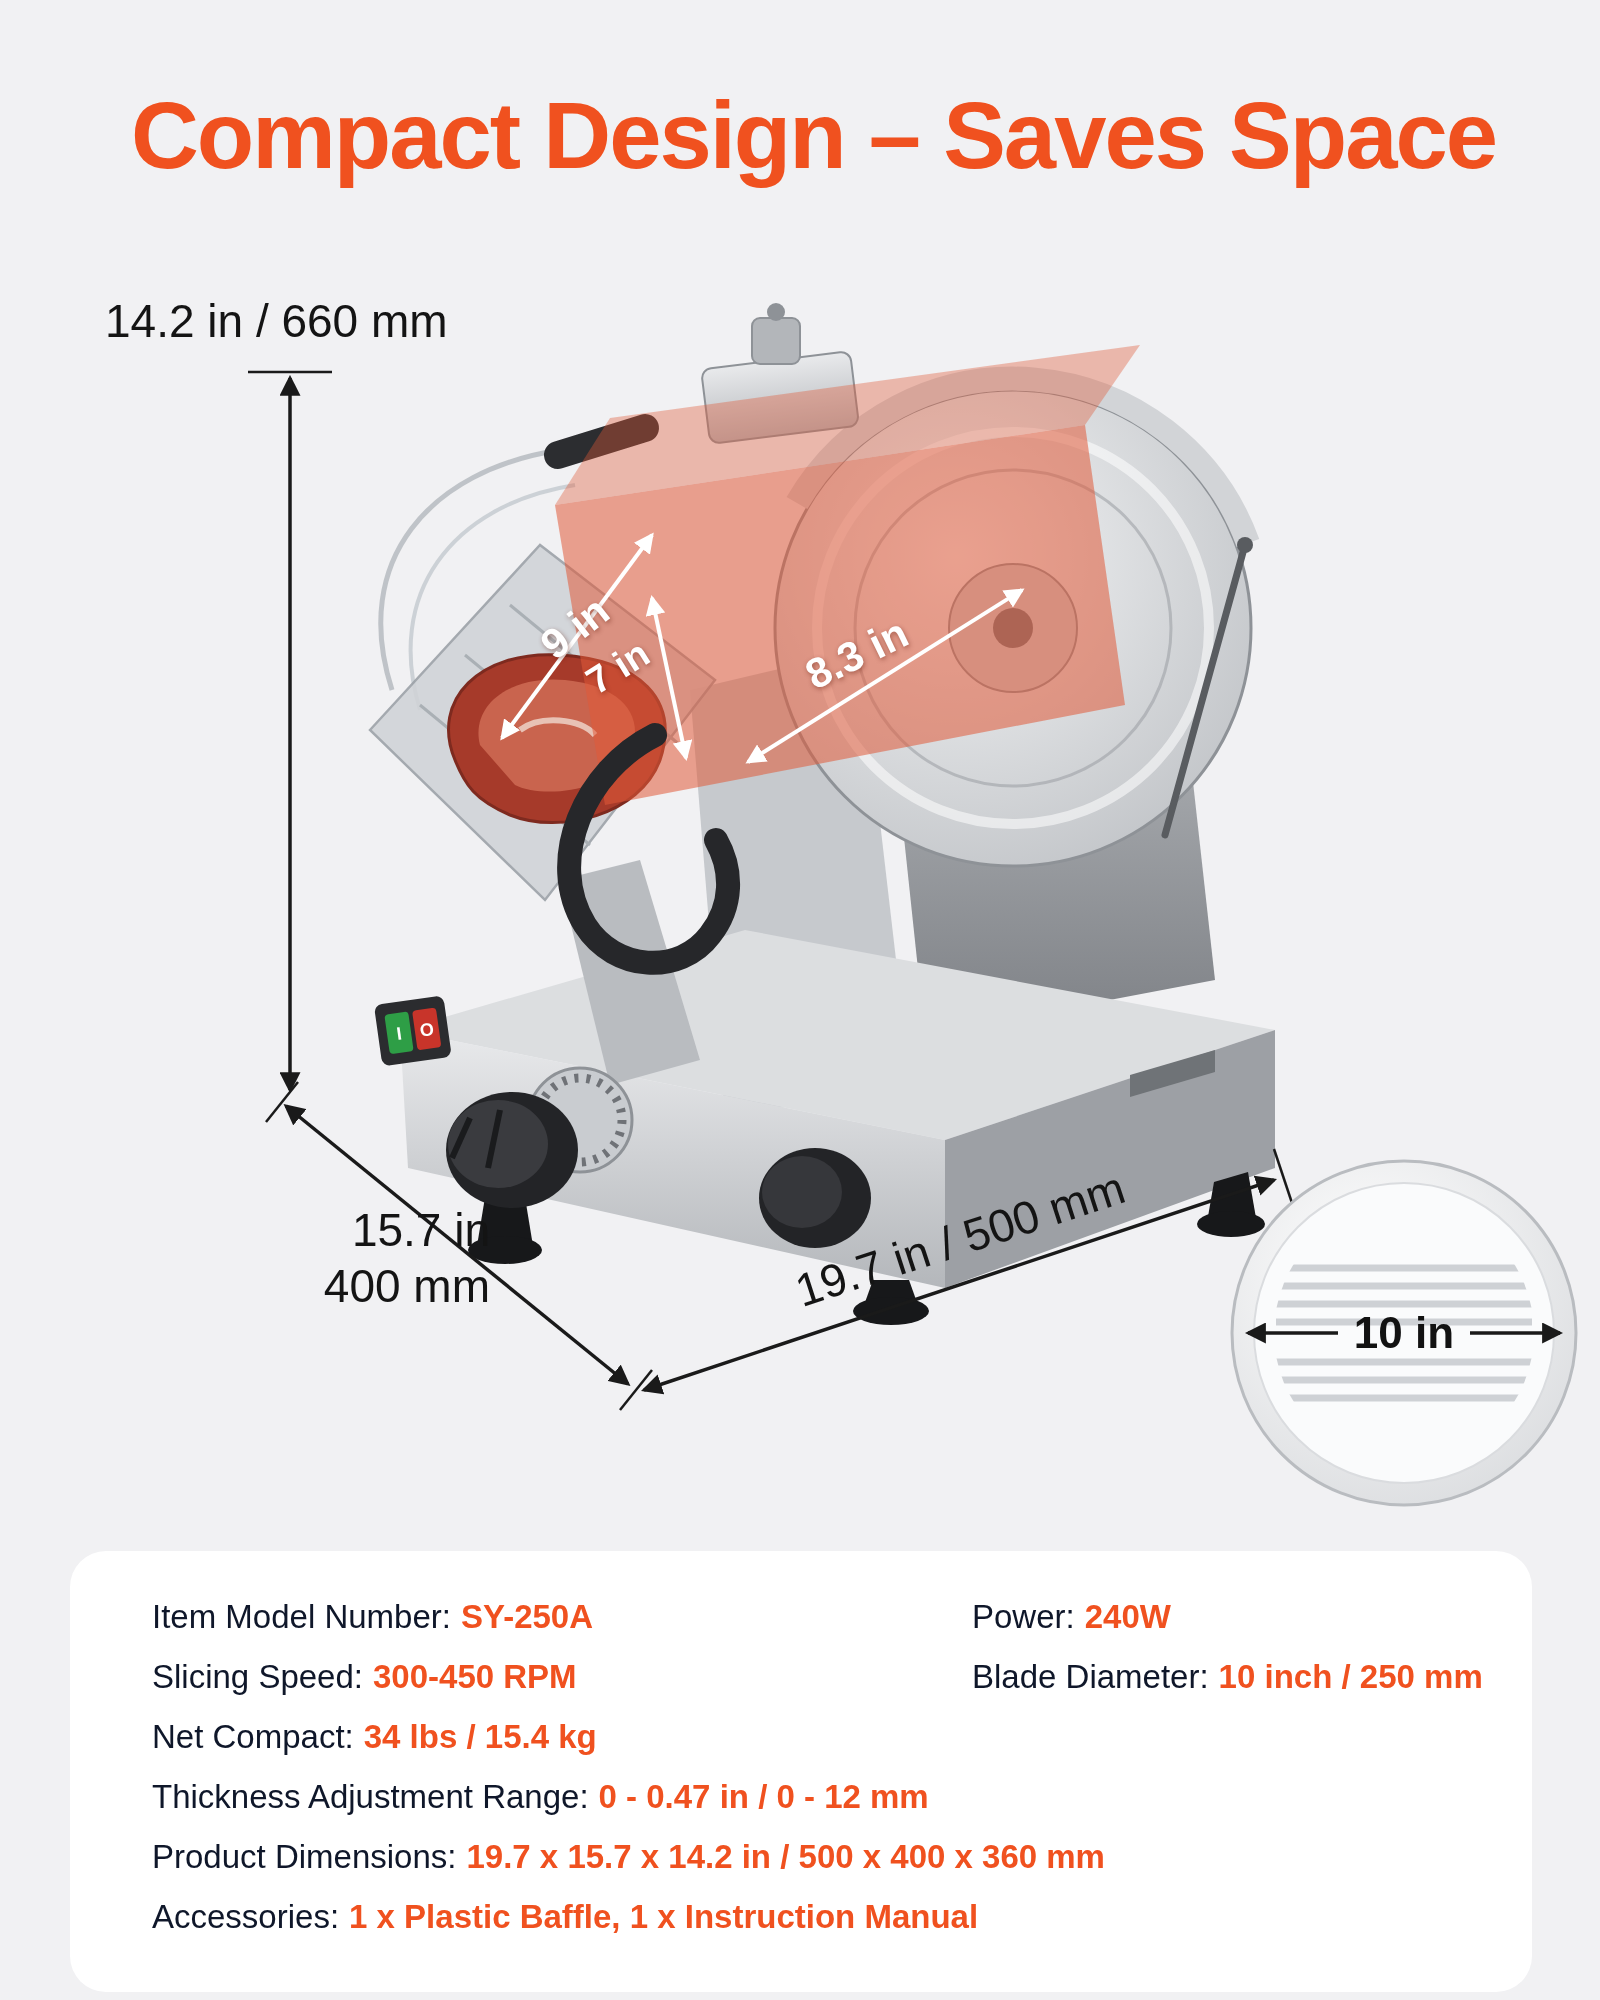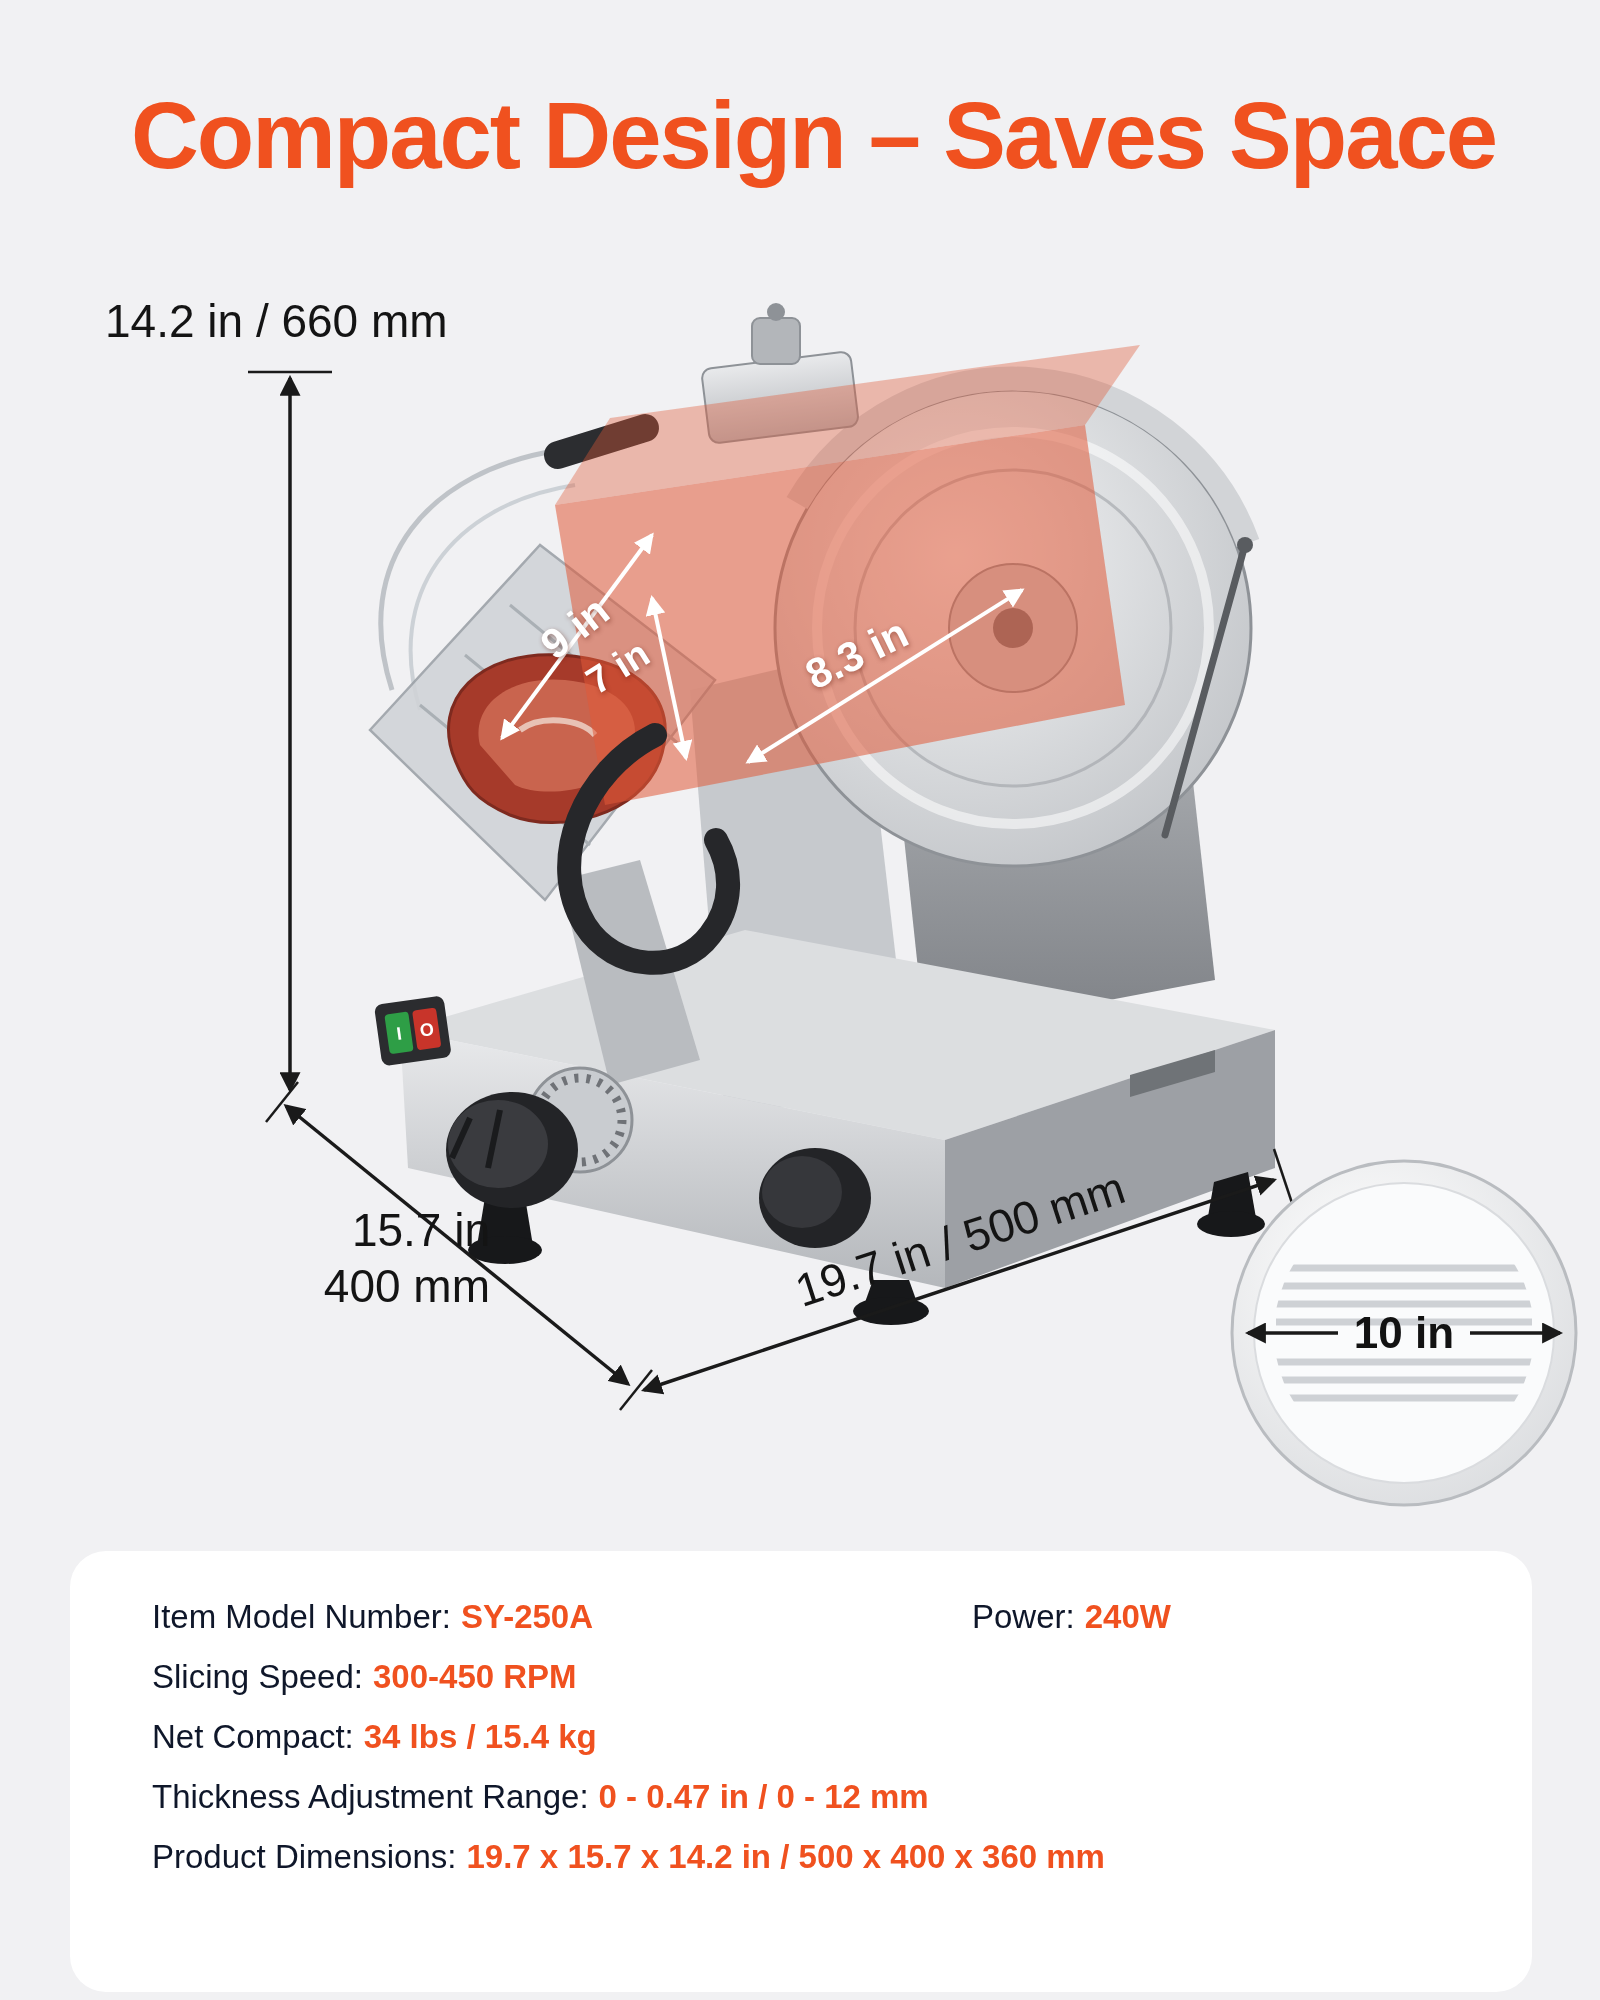--- a/index.html
+++ b/index.html
@@ -236,21 +236,29 @@
         <span class="spec-value">34 lbs / 15.4 kg</span>
       </div>
       <div class="spec-row">
         <span class="spec-label">Thickness Adjustment Range:</span>
         <span class="spec-value">0 - 0.47 in / 0 - 12 mm</span>
       </div>
       <div class="spec-row">
         <span class="spec-label">Product Dimensions:</span>
         <span class="spec-value">19.7 x 15.7 x 14.2 in / 500 x 400 x 360 mm</span>
       </div>
+      <div class="spec-row">
+        <span class="spec-label">Accessories:</span>
+        <span class="spec-value">1 x Plastic Baffle, 1 x Instruction Manual</span>
+      </div>
     </div>
     <div class="col col-right">
       <div class="spec-row">
         <span class="spec-label">Power:</span>
         <span class="spec-value">240W</span>
+      </div>
+      <div class="spec-row">
+        <span class="spec-label">Blade Diameter:</span>
+        <span class="spec-value">10 inch / 250 mm</span>
       </div>
     </div>
   </div>
 </div>
 
 </body></html>

